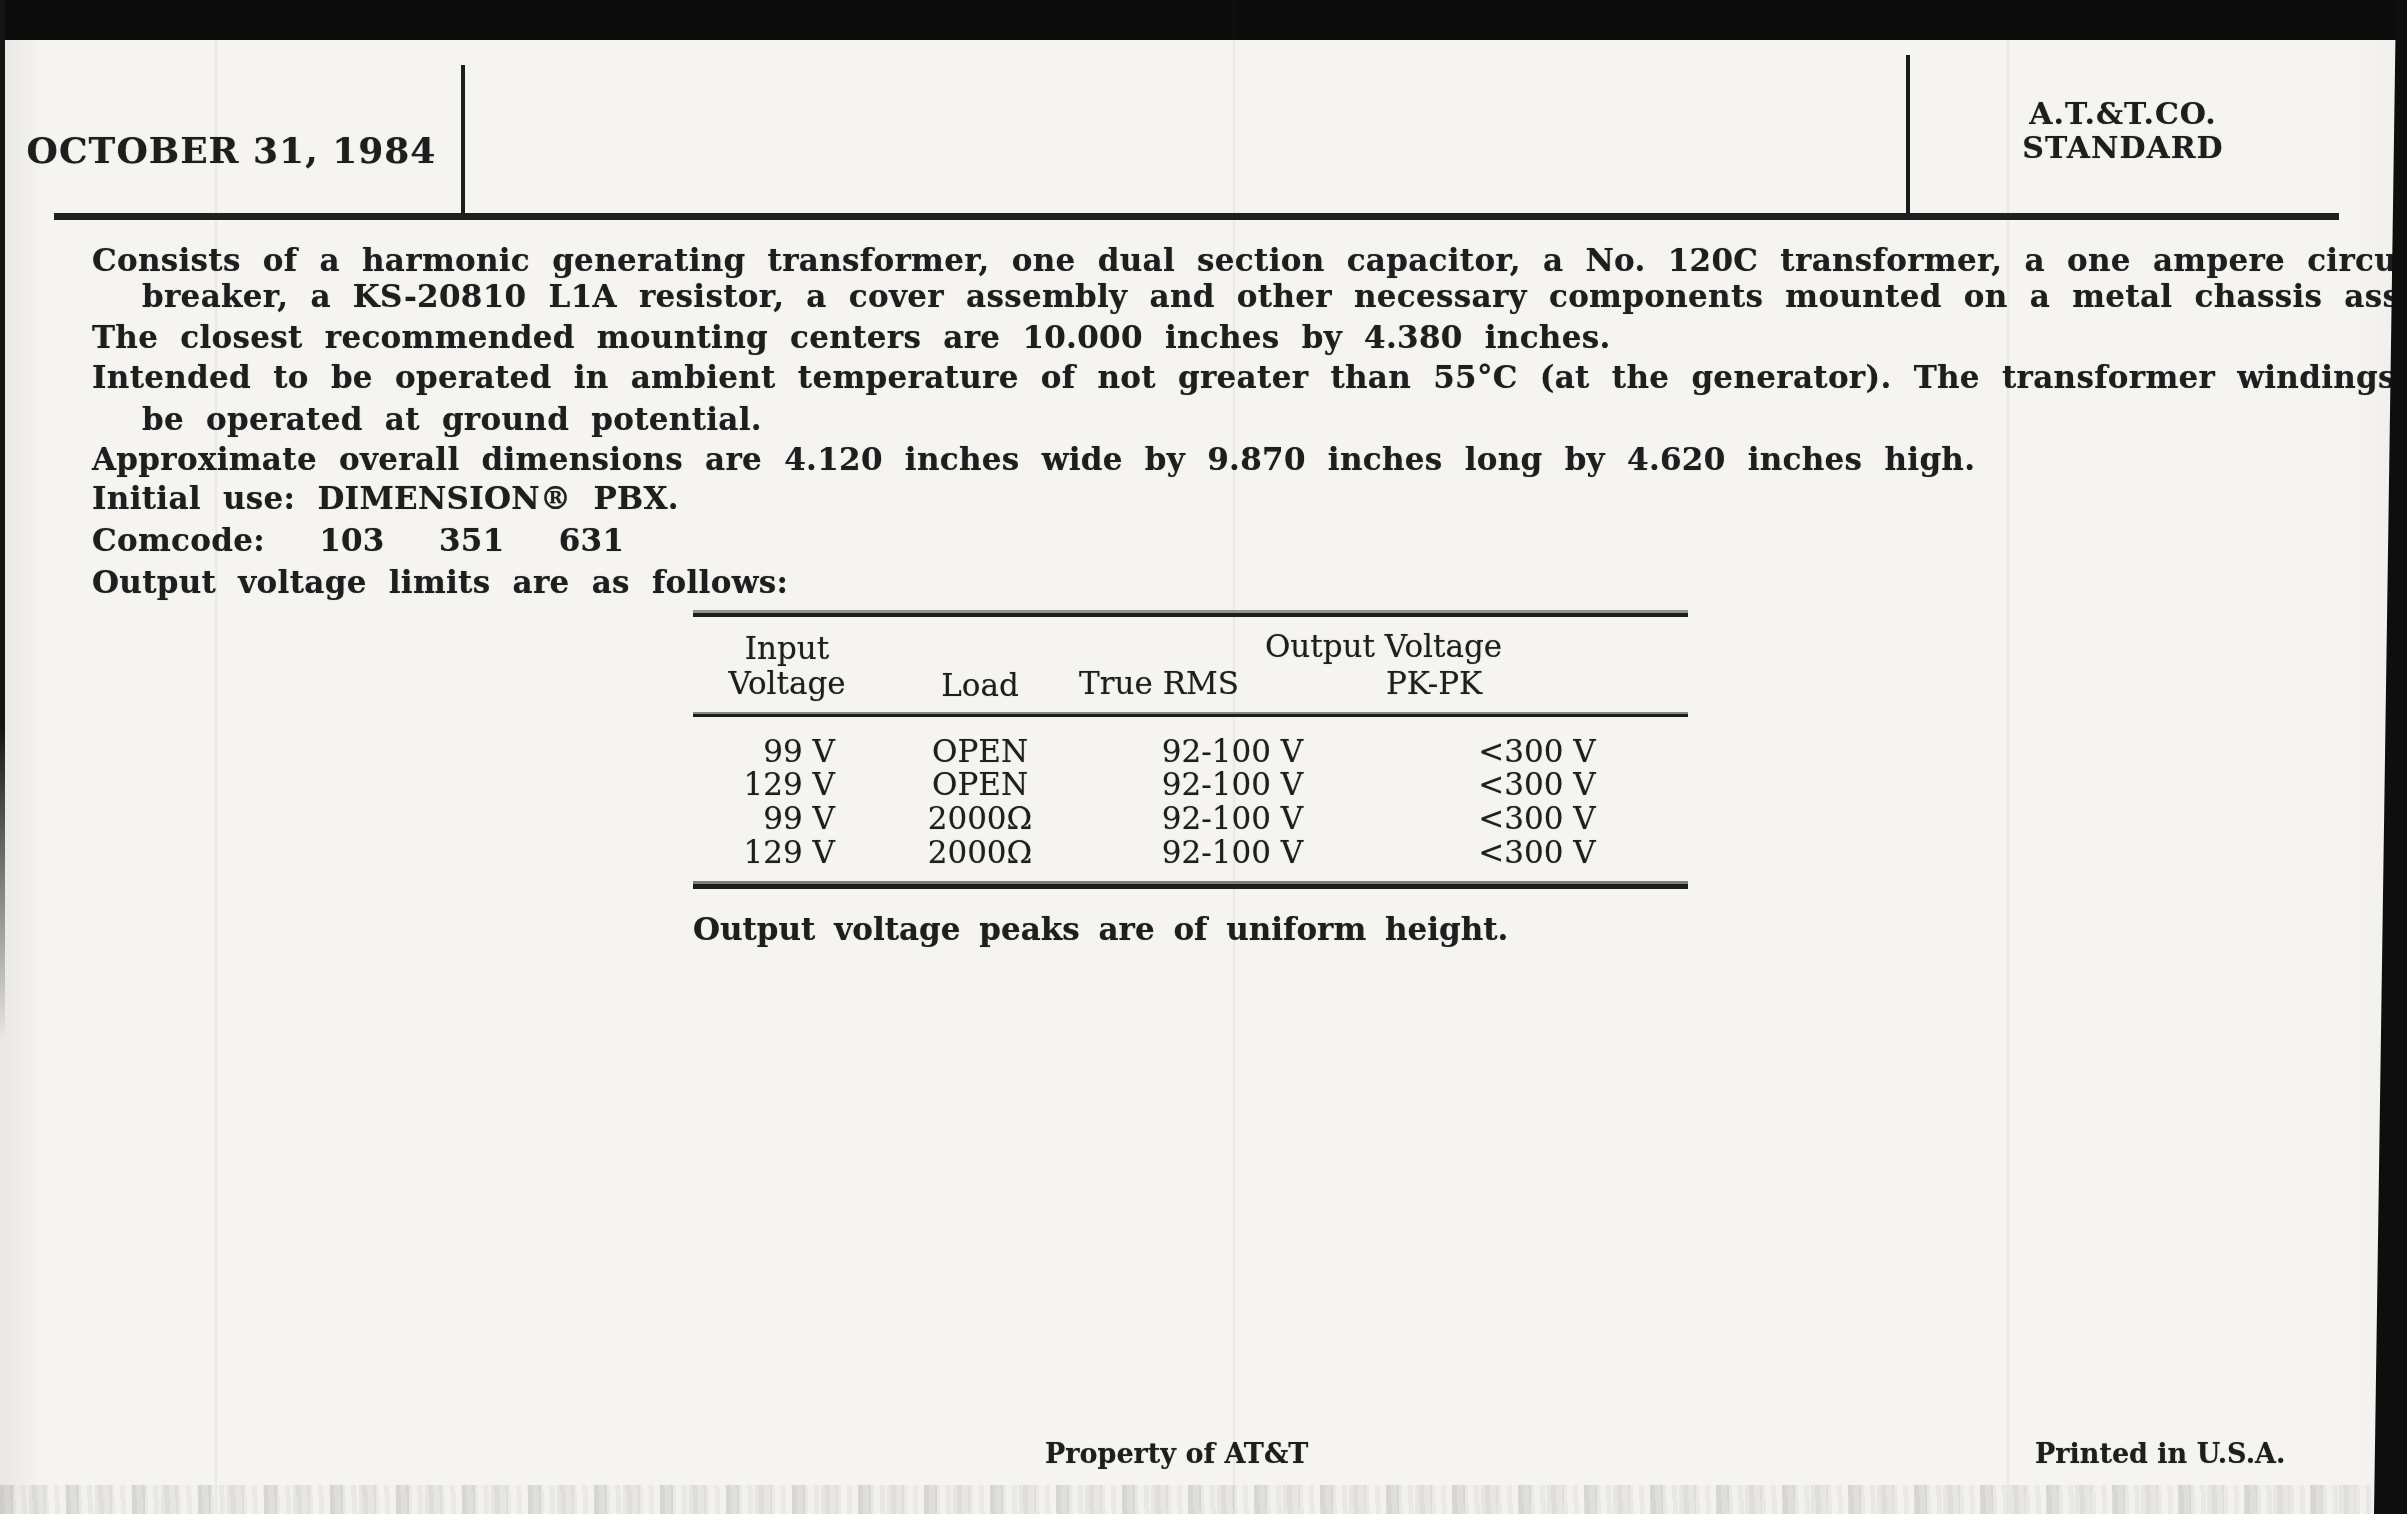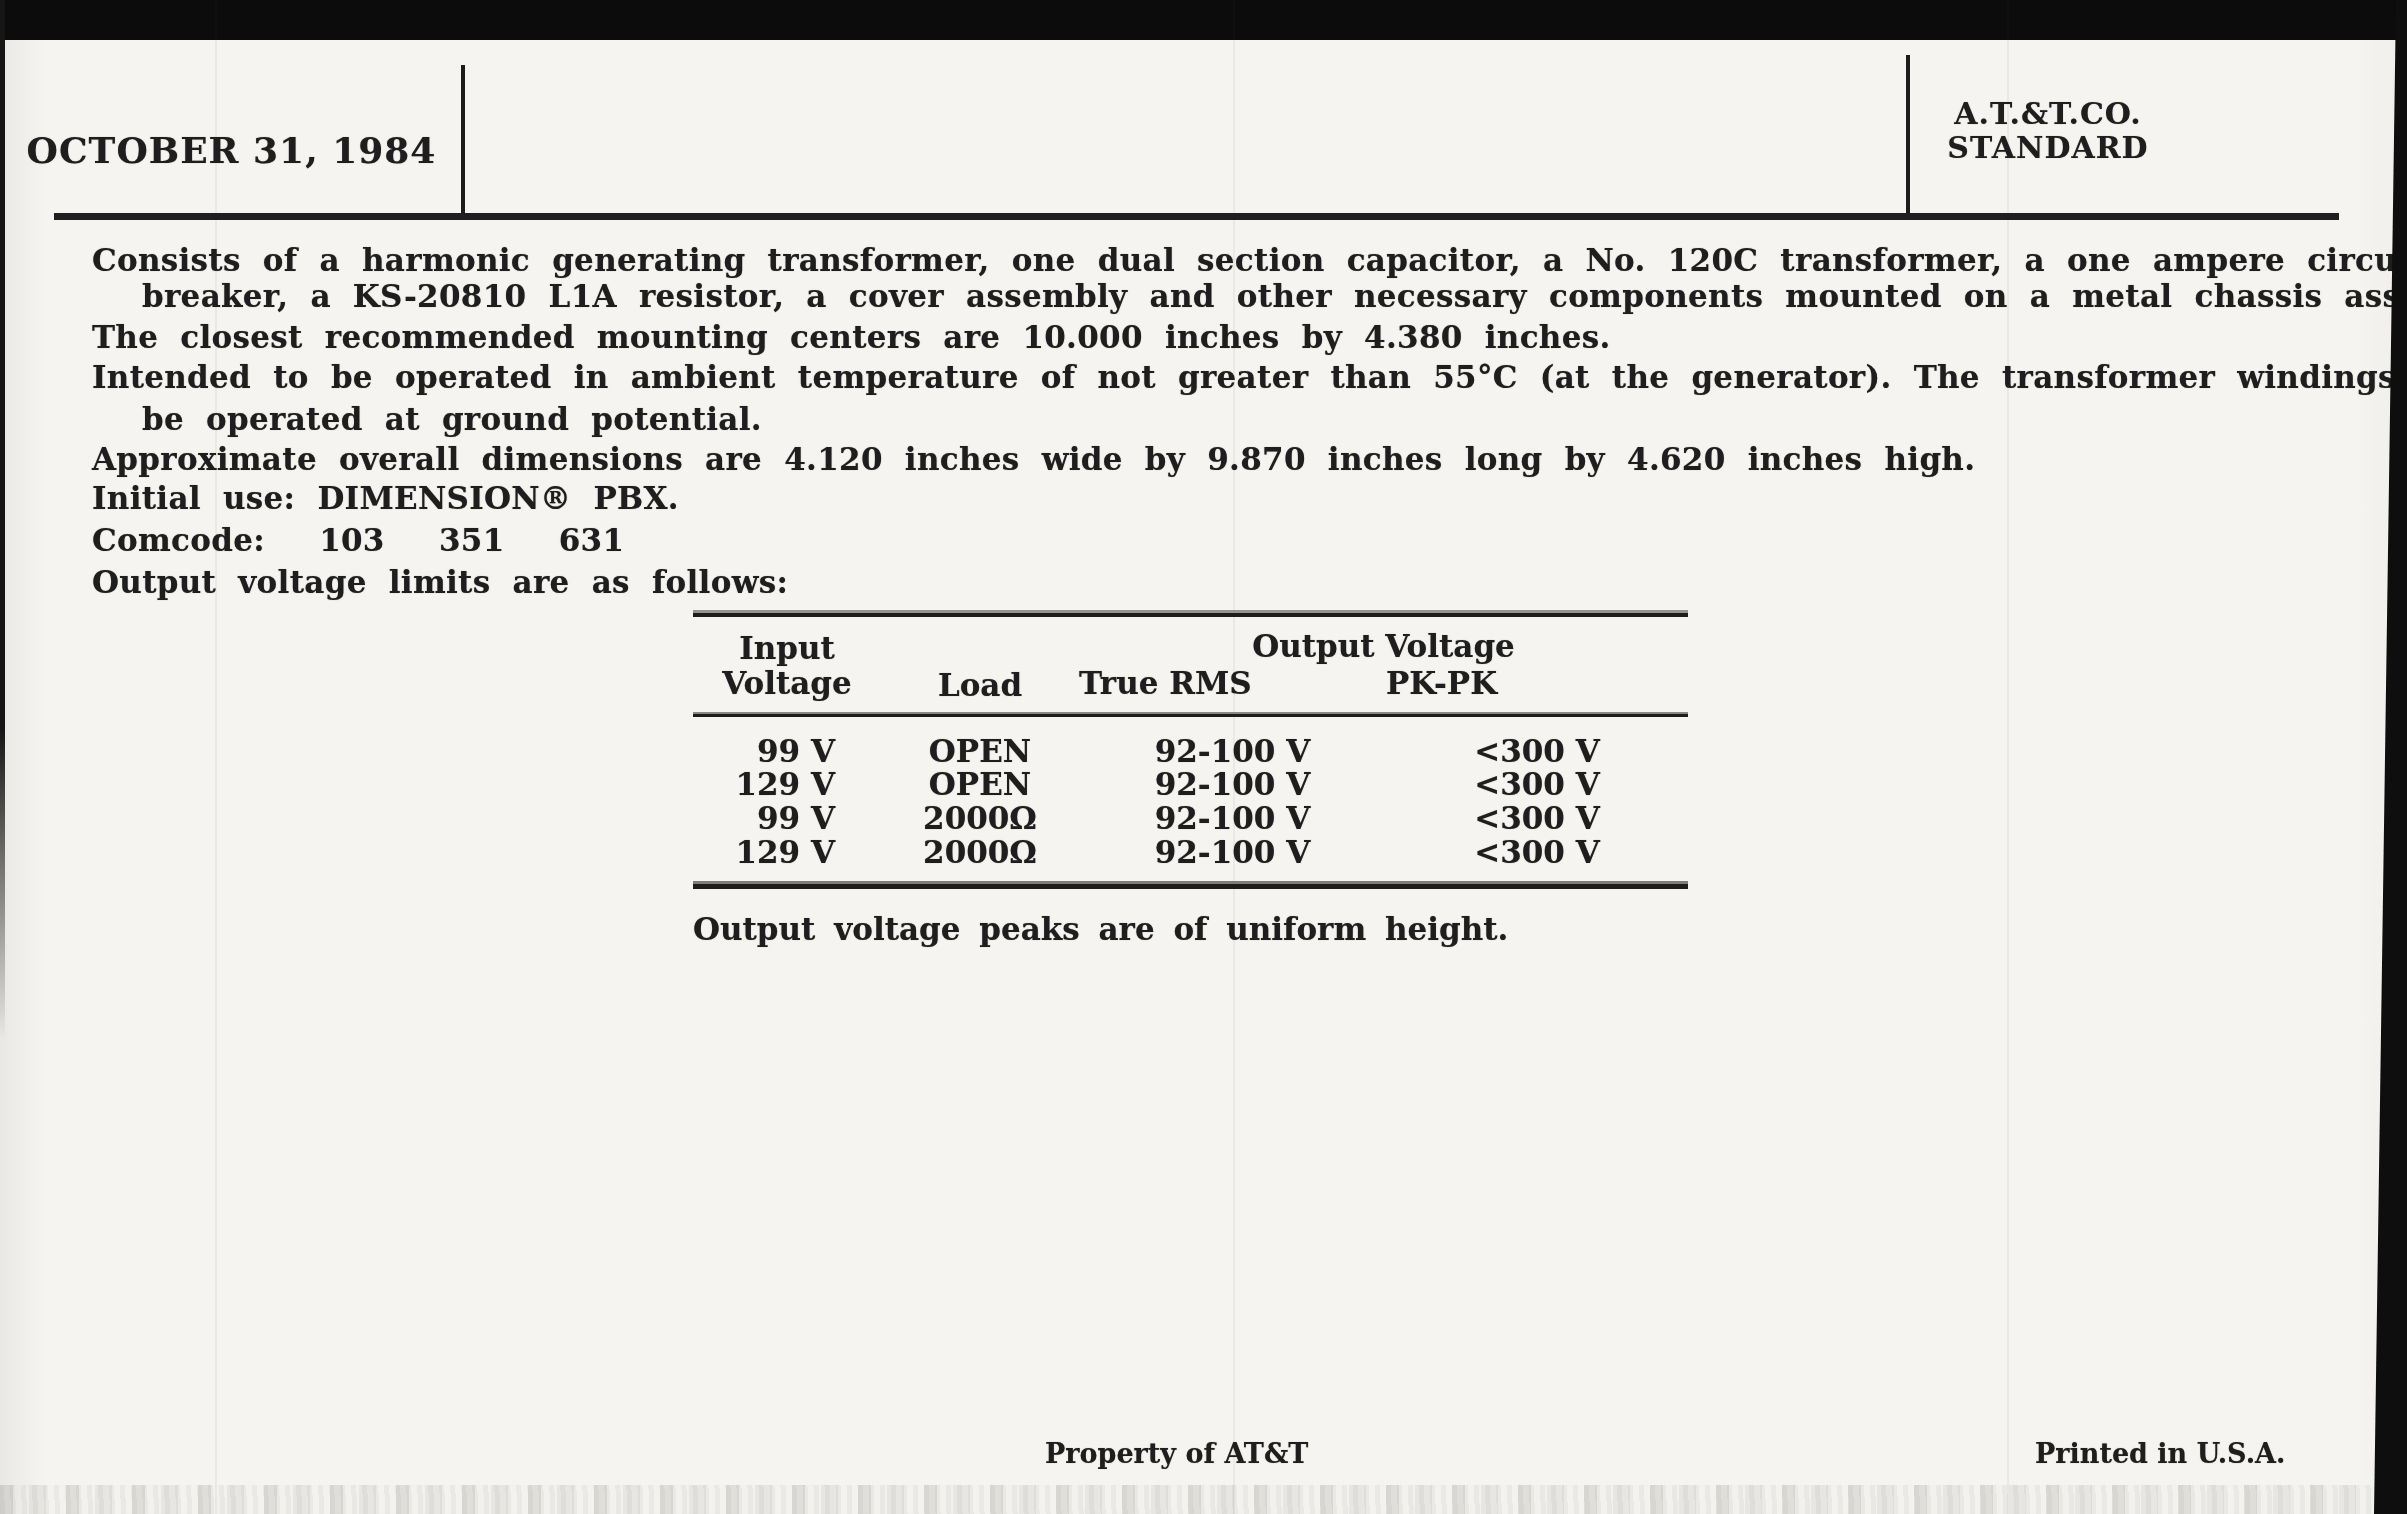--- a/index.html
+++ b/index.html
@@ -25,21 +25,21 @@
       repeating-linear-gradient(88deg, rgba(120,120,115,0.08) 0 5px, transparent 5px 11px);
   }
   .scanline { position: absolute; top: 0; width: 2px; height: 1515px; background: rgba(70,70,70,0.06); }
   .sl1 { left: 215px; } .sl2 { left: 1233px; } .sl3 { left: 2007px; }
 
   .txt { position: absolute; white-space: nowrap; text-shadow: 0 0 1px rgba(25,25,25,0.45); }
 
   
   .hdr-date { left: 0; top: 129px; width: 463px; text-align: center; font-size: 36px; font-weight: 700; letter-spacing: 1px; }
   .hdr-title { left: 463px; top: 94px; width: 1444px; text-align: center; font-size: 50px; font-weight: 700; letter-spacing: 2px; word-spacing: 12px; }
-  .hdr-std { position: absolute; left: 1865px; top: 97px; width: 366px; text-align: center; font-size: 30px; font-weight: 700; line-height: 34px; letter-spacing: 1px; text-shadow: 0 0 1px rgba(25,25,25,0.45); }
+  .hdr-std { position: absolute; left: 1940px; top: 97px; width: 366px; text-align: center; font-size: 30px; font-weight: 700; line-height: 34px; letter-spacing: 1px; text-shadow: 0 0 1px rgba(25,25,25,0.45); }
   .vline { position: absolute; width: 4px; background: #1c1c1c; }
   .v1 { left: 461px; top: 65px; height: 150px; }
   .v2 { left: 1906px; top: 55px; height: 160px; }
   .hrule { position: absolute; left: 54px; top: 213px; width: 2285px; height: 7px; background: #1f1f1f; }
 
   
   .bl { position: absolute; font-size: 31px; font-weight: 700; letter-spacing: 0.3px; word-spacing: 11px; white-space: nowrap; text-shadow: 0 0 1px rgba(25,25,25,0.45); }
   .just { white-space: nowrap; text-align: justify; text-align-last: justify; }
   .l1 { left: 92px;  top: 242px; width: 2195px; }
   .l2 { left: 142px; top: 278px; width: 2145px; }
@@ -49,21 +49,21 @@
   .l6 { left: 92px;  top: 441px; }
   .l7 { left: 92px;  top: 480px; }
   .l8 { left: 92px;  top: 522px; white-space: pre; word-spacing: 16px; }
   .l9 { left: 92px;  top: 564px; }
 
   
   .trule { position: absolute; background: #1d1d1d; }
   .trule.top { left: 693px; top: 610px; width: 995px; height: 7px; box-shadow: inset 0 3px 0 rgba(245,244,240,0.55); }
   .trule.mid { left: 693px; top: 712px; width: 995px; height: 5px; box-shadow: inset 0 2px 0 rgba(245,244,240,0.5); }
   .trule.bot { left: 693px; top: 881px; width: 995px; height: 8px; box-shadow: inset 0 3px 0 rgba(245,244,240,0.45); }
-  .tcell { position: absolute; font-size: 31px; font-weight: 700; text-shadow: 0 0 1px rgba(25,25,25,0.45); white-space: nowrap; }
+  .tcell { position: absolute; font-size: 31px; font-weight: 400; text-shadow: 0 0 1px rgba(25,25,25,0.45); white-space: nowrap; }
   .th-input   { left: 693px;  top: 630px; width: 188px; text-align: center; }
   .th-outv    { left: 1079px; top: 628px; width: 609px; text-align: center; }
   .th-voltage { left: 693px;  top: 665px; width: 188px; text-align: center; }
   .th-load    { left: 881px;  top: 667px; width: 198px; text-align: center; }
   .th-truerms { left: 1079px; top: 665px; width: 307px; }
   .th-pkpk    { left: 1386px; top: 665px; width: 302px; }
   .c0 { left: 693px;  width: 188px; text-align: right; padding-right: 46px; box-sizing: border-box; }
   .c1 { left: 881px;  width: 198px; text-align: center; }
   .c2 { left: 1079px; width: 307px; text-align: center; }
   .c3 { left: 1386px; width: 302px; text-align: center; }

